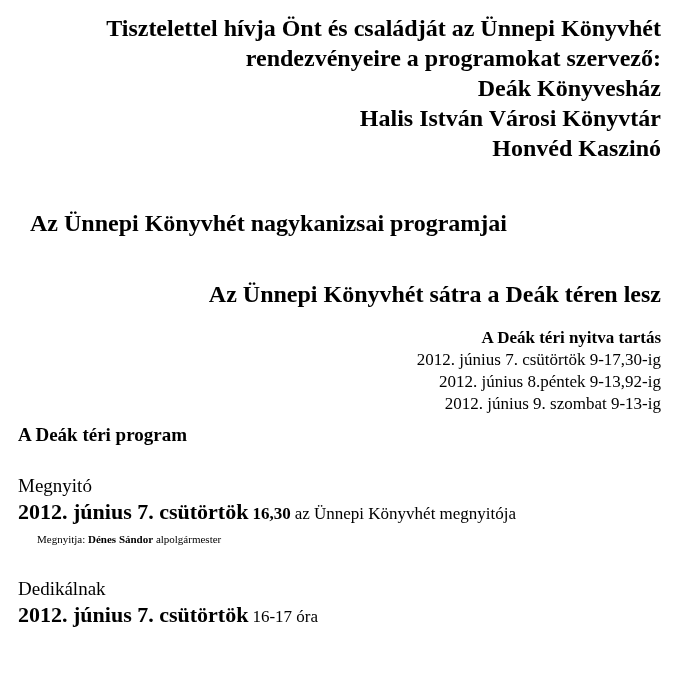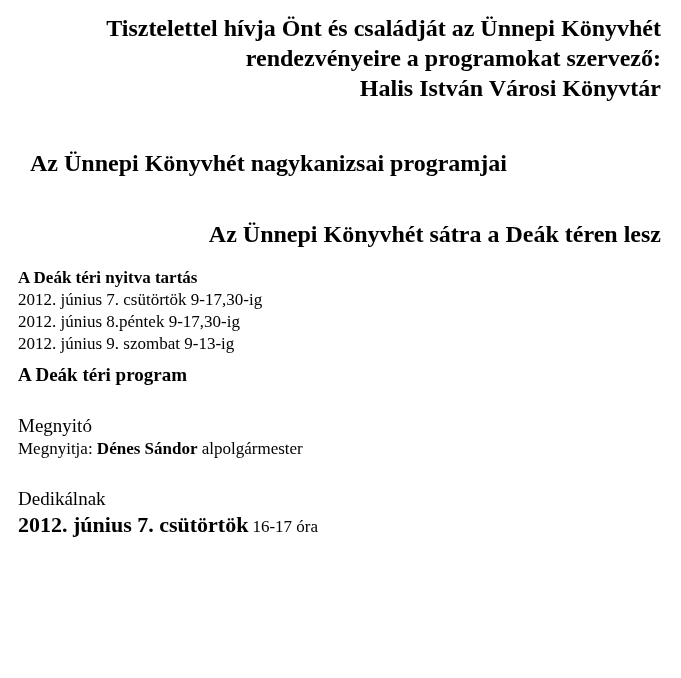--- a/index.html
+++ b/index.html
@@ -36,21 +36,21 @@
     font-weight: bold;
     line-height: 28px;
     margin: 46px 0 0 12px;
   }
   .venue-heading {
     margin-top: 43px;
     text-align: right;
   }
 
   
-  .opening-hours { margin-top: 19px; }
+  .opening-hours { margin-top: 19px; text-align: right; }
   .oh-title {
     font-weight: bold;
     font-size: 17px;
     line-height: 22px;
   }
   .oh-line {
     font-size: 17px;
     line-height: 22px;
   }
 
@@ -76,51 +76,59 @@
     font-size: 22px;
   }
   .bold-time {
     font-weight: bold;
     font-size: 17px;
   }
   .reg {
     font-size: 17px;
   }
   .event-by-line {
-    font-size: 17px;
+    font-size: 11px;
     line-height: 22px;
+    margin-left: 19px;
   }
   .bold { font-weight: bold; }
 </style>
 </head>
 <body>
 
 <div class="page">
 
   <header class="top-block">
     <div class="top-line">Tisztelettel hívja Önt és családját az Ünnepi Könyvhét</div>
     <div class="top-line">rendezvényeire a programokat szervező:</div>
+    <div class="top-line">Deák Könyvesház</div>
     <div class="top-line">Halis István Városi Könyvtár</div>
+    <div class="top-line">Honvéd Kaszinó</div>
   </header>
 
   <h1 class="main-heading">Az Ünnepi Könyvhét nagykanizsai programjai</h1>
 
   <h2 class="main-heading venue-heading">Az Ünnepi Könyvhét sátra a Deák téren lesz</h2>
 
   <section class="opening-hours">
     <div class="oh-title">A Deák téri nyitva tartás</div>
     <div class="oh-line">2012. június 7. csütörtök 9-17,30-ig</div>
-    <div class="oh-line">2012. június 8.péntek 9-17,30-ig</div>
+    <div class="oh-line">2012. június 8.péntek 9-13,92-ig</div>
     <div class="oh-line">2012. június 9. szombat 9-13-ig</div>
   </section>
 
   <div class="program-title">A Deák téri program</div>
 
   <section class="event">
     <div class="event-title">Megnyitó</div>
+    <p class="event-date-line">
+      <span class="big-date">2012. június 7. csütörtök</span>
+      <span class="bold-time">16,30</span>
+      <span class="reg">az Ünnepi Könyvhét megnyitója</span>
+    </p>
     <p class="event-by-line">
       <span>Megnyitja:</span>
       <span class="bold">Dénes Sándor</span>
       <span>alpolgármester</span>
     </p>
   </section>
 
   <section class="event">
     <div class="event-title">Dedikálnak</div>
     <p class="event-date-line">

